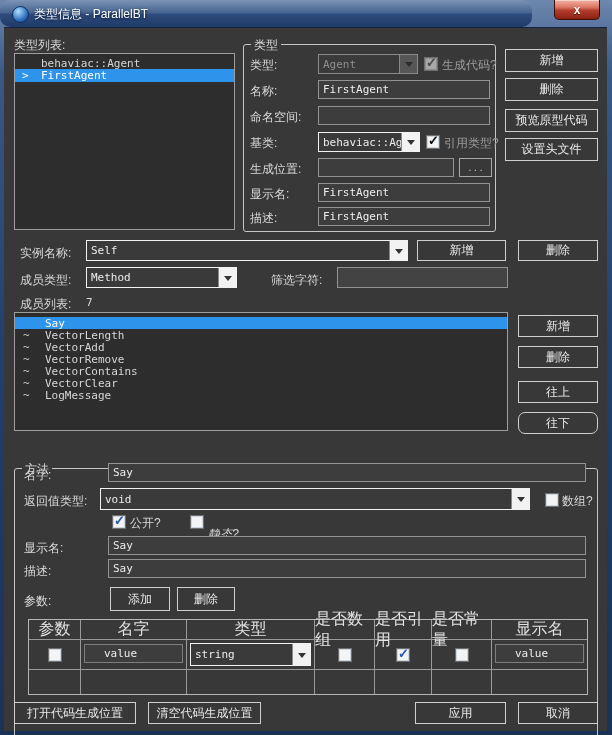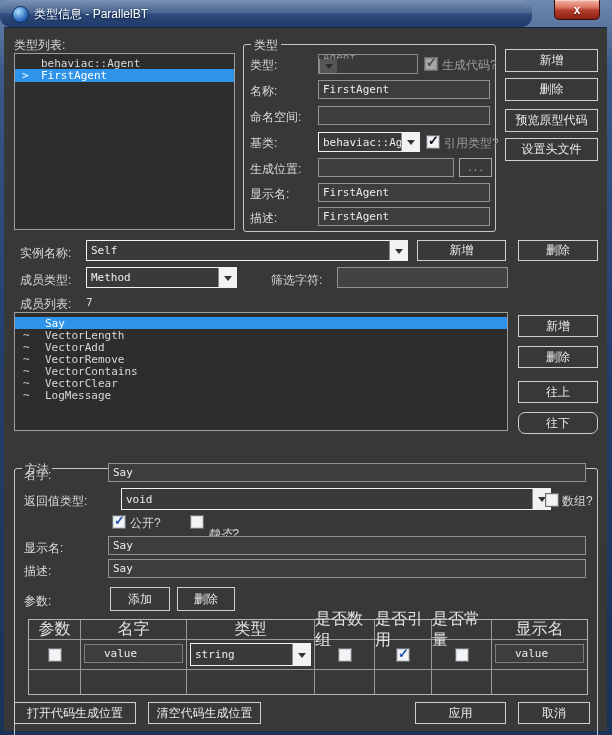--- a/index.html
+++ b/index.html
@@ -80,21 +80,21 @@
     <div class="li sel" style="height:13px;line-height:13px;">
       <span class="pre" style="left:7px;">&gt;</span>
       <span class="txt" style="left:26px;">FirstAgent</span>
     </div>
   </div>
 
   <div class="group" style="left:243px;top:44px;width:253px;height:188px;">
     <span class="gt">类型</span>
   </div>
   <div class="lbl" style="left:250px;top:57px;">类型:</div>
-  <div class="combo disabled" style="left:318px;top:54px;width:100px;height:20px;flex-direction:column;">
+  <div class="combo disabled" style="left:318px;top:54px;width:100px;height:20px;">
     <span class="ct">Agent</span>
     <span class="ca"></span>
   </div>
   <div class="cb disabled checked" style="left:424px;top:57px;"></div>
   <div class="lbl dim" style="left:442px;top:57px;">生成代码?</div>
 
   <div class="lbl" style="left:250px;top:83px;">名称:</div>
   <div class="tin" style="left:318px;top:80px;width:172px;height:19px;">FirstAgent</div>
 
   <div class="lbl" style="left:250px;top:109px;">命名空间:</div>
@@ -178,21 +178,21 @@
   <div class="btn" style="left:518px;top:381px;width:80px;height:22px;">往上</div>
   <div class="btn" style="left:518px;top:412px;width:80px;height:22px;border-radius:7px;">往下</div>
 
   <div class="group" style="left:14px;top:468px;width:584px;height:270px;">
     <span class="gt">方法</span>
   </div>
   <div class="lbl" style="left:24px;top:467px;">名字:</div>
   <div class="tin" style="left:108px;top:463px;width:478px;height:19px;">Say</div>
 
   <div class="lbl" style="left:24px;top:493px;">返回值类型:</div>
-  <div class="combo" style="left:121px;top:488px;width:430px;height:22px;">
+  <div class="combo" style="left:100px;top:488px;width:430px;height:22px;">
     <span class="ct">void</span>
     <span class="ca"></span>
   </div>
   <div class="cb" style="left:545px;top:493px;"></div>
   <div class="lbl" style="left:562px;top:493px;">数组?</div>
 
   <div class="cb blue checked" style="left:112px;top:515px;"></div>
   <div class="lbl" style="left:130px;top:515px;">公开?</div>
   <div class="cb" style="left:190px;top:515px;"></div>
   <div class="lbl" style="left:208px;top:526px;font-style:italic;">静态?</div>
@@ -246,15 +246,15 @@
     <div></div>
     <div></div>
     <div></div>
     <div></div>
     <div></div>
   </div>
 
   <div class="btn" style="left:14px;top:702px;width:122px;height:22px;">打开代码生成位置</div>
   <div class="btn" style="left:148px;top:702px;width:113px;height:22px;">清空代码生成位置</div>
   <div class="btn" style="left:415px;top:702px;width:91px;height:22px;">应用</div>
-  <div class="btn" style="left:518px;top:702px;width:72px;height:22px;">取消</div>
+  <div class="btn" style="left:518px;top:702px;width:80px;height:22px;">取消</div>
 
 </div>
 
 </body></html>

